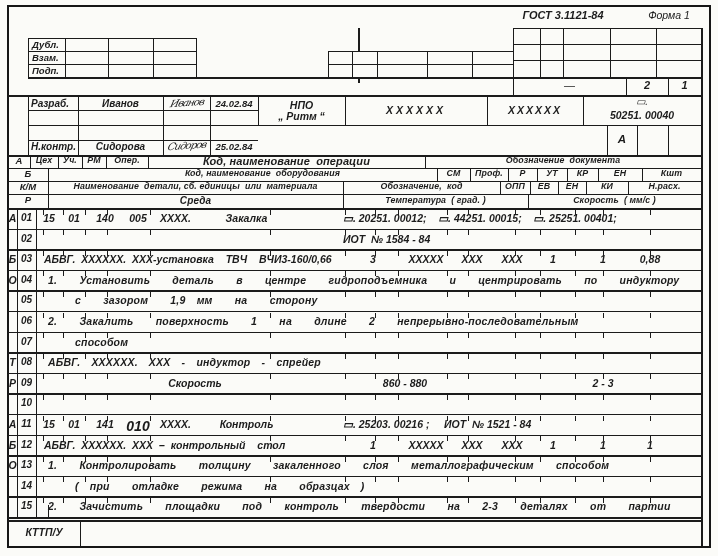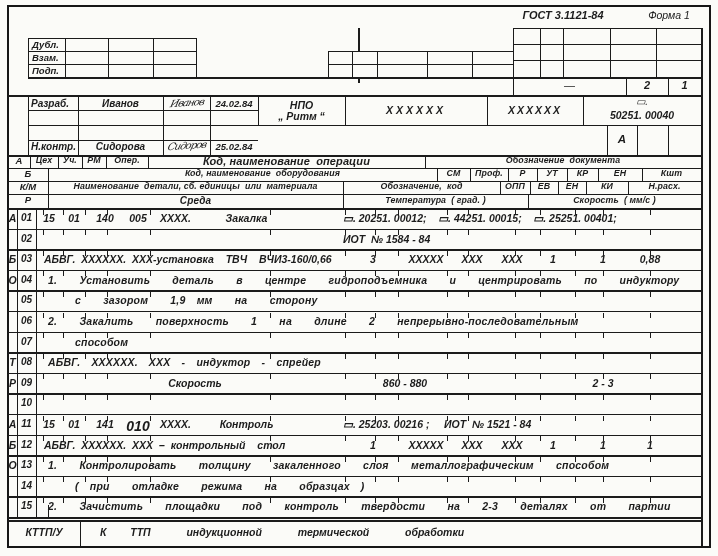--- a/index.html
+++ b/index.html
@@ -52,21 +52,20 @@
 
   <div class="txt c" style="left:258px; top:100px; width:87px; font-size:10.5px; font-weight:bold;">НПО</div>
   <div class="txt c" style="left:258px; top:111px; width:87px; font-size:10.5px; font-weight:bold;">„ Ритм “</div>
   <div class="txt c" style="left:345px; top:105px; width:142px; font-size:10.5px; font-weight:bold; letter-spacing:3px;">ХХХХХХ</div>
   <div class="txt c" style="left:487px; top:105px; width:96px; font-size:10.5px; font-weight:bold; letter-spacing:2px;">ХХХХХХ</div>
   <div class="txt c" style="left:583px; top:97px; width:118px; font-size:10px;">▭.</div>
   <div class="txt c" style="left:583px; top:110px; width:118px; font-size:10.5px; font-weight:bold;">50251. 00040</div>
   <div class="txt c" style="left:607px; top:133px; width:30px; font-size:11.5px; font-weight:bold;">А</div>
 
   <div class="txt c" style="left:8px; top:527px; width:72px; font-size:10.5px; font-weight:bold;">КТТП/У</div>
-  <div class="txt" style="left:100px; top:527px; font-size:10.5px; font-weight:bold; word-spacing:9px;">К  ТТП   индукционной   термической   обработки</div>
 
   <div id="gen">
       <div class="ln" style="left: 28px; top: 38px; width: 168px; height: 1.4px;"></div>
       <div class="ln" style="left: 28px; top: 51px; width: 168px; height: 1.4px;"></div>
       <div class="ln" style="left: 28px; top: 64px; width: 168px; height: 1.4px;"></div>
       <div class="ln" style="left: 28px; top: 77px; width: 673px; height: 2px;"></div>
       <div class="ln" style="left: 28px; top: 38px; width: 1.4px; height: 39px;"></div>
       <div class="ln" style="left: 65px; top: 38px; width: 1.4px; height: 39px;"></div>
       <div class="ln" style="left: 108px; top: 38px; width: 1.4px; height: 39px;"></div>
       <div class="ln" style="left: 153px; top: 38px; width: 1.4px; height: 39px;"></div>

